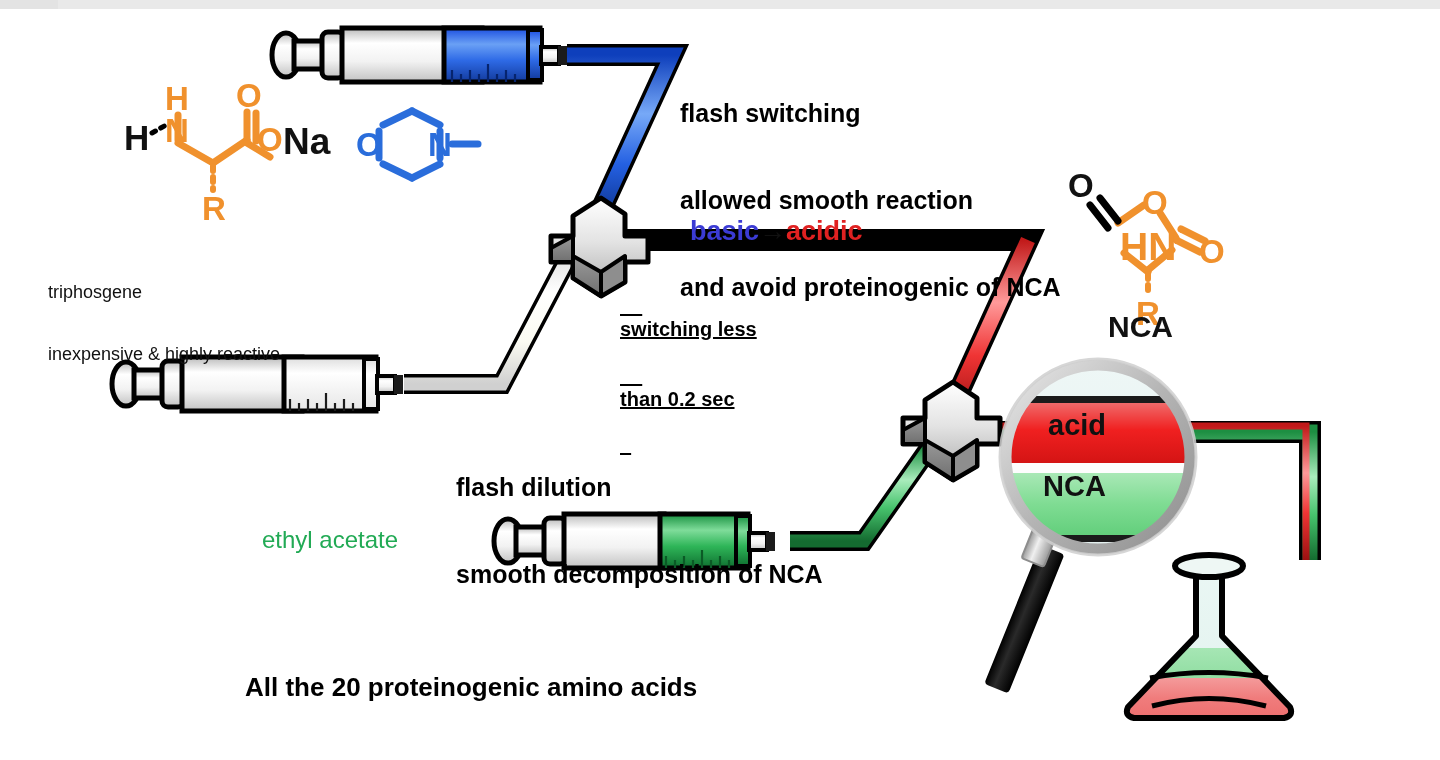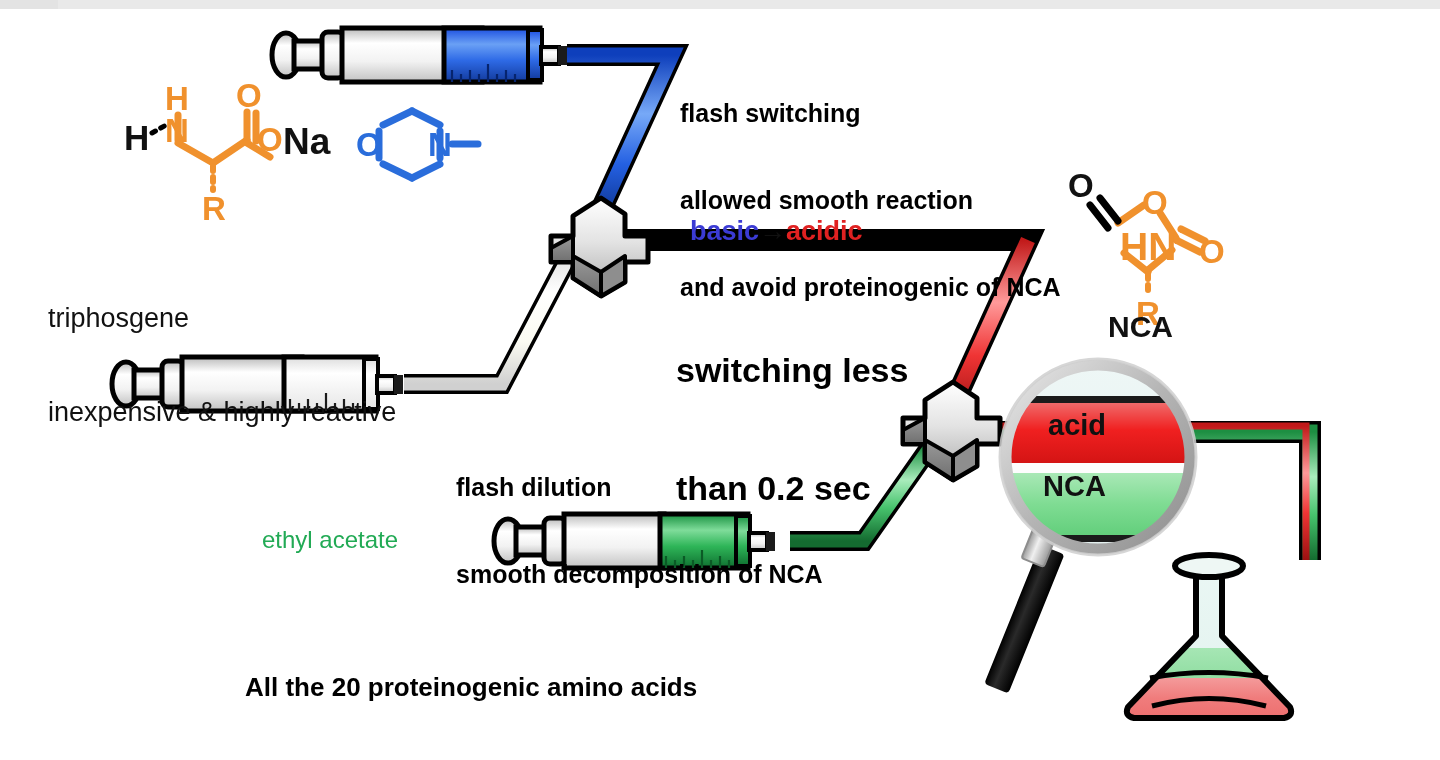--- a/index.html
+++ b/index.html
@@ -341,31 +341,31 @@
   <div class="txt bold ctr" style="left:680px;top:41px;width:430px;font-size:25px;">
     <div>flash switching</div>
     <div>allowed smooth reaction</div>
     <div>and avoid proteinogenic of NCA</div>
   </div>
 
   <div class="txt ctr" style="left:660px;top:185px;width:300px;font-size:27px;">
     <span style="color:#3b3bd4;">basic</span><span style="color:#111;">→</span><span style="color:#e02121;">acidic</span>
   </div>
 
-  <div class="txt bold ctr" style="left:676px;top:272px;width:320px;font-size:34px;">
+  <div class="txt bold ctr" style="left:620px;top:272px;width:320px;font-size:20px;text-decoration:underline;">
     <div>switching less</div>
     <div>than 0.2 sec</div>
   </div>
 
   <div class="txt bold ctr" style="left:456px;top:415px;width:420px;font-size:25px;">
     <div>flash dilution</div>
     <div>smooth decomposition of NCA</div>
   </div>
 
-  <div class="txt reg ctr" style="left:48px;top:240px;width:470px;font-size:27px;">
+  <div class="txt reg ctr" style="left:48px;top:240px;width:470px;font-size:18px;">
     <div>triphosgene</div>
     <div>inexpensive &amp; highly reactive</div>
   </div>
 
   <div class="txt reg" style="left:262px;top:526px;font-size:24px;color:#22aa55;">ethyl acetate</div>
 
   <div class="txt bold ctr" style="left:245px;top:612px;width:590px;font-size:26px;">
     <div>All the 20 proteinogenic amino acids</div>
     
   </div>

